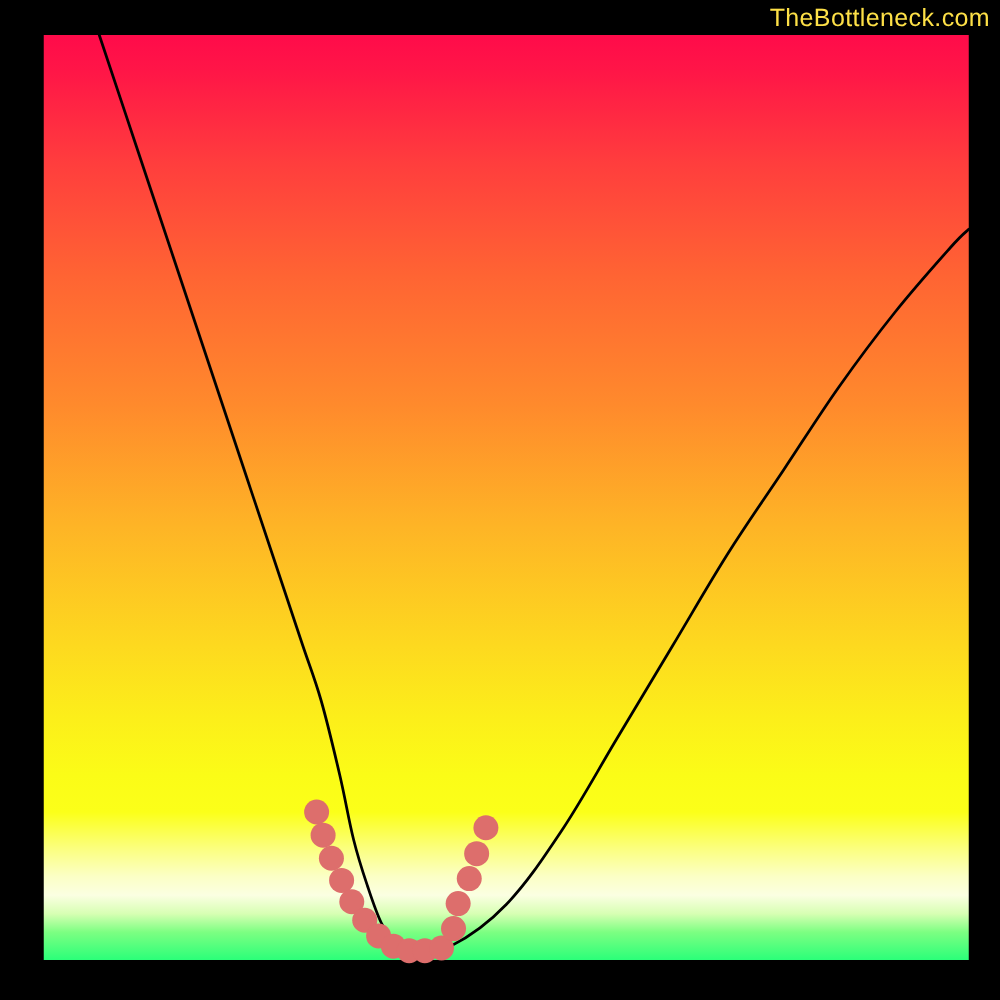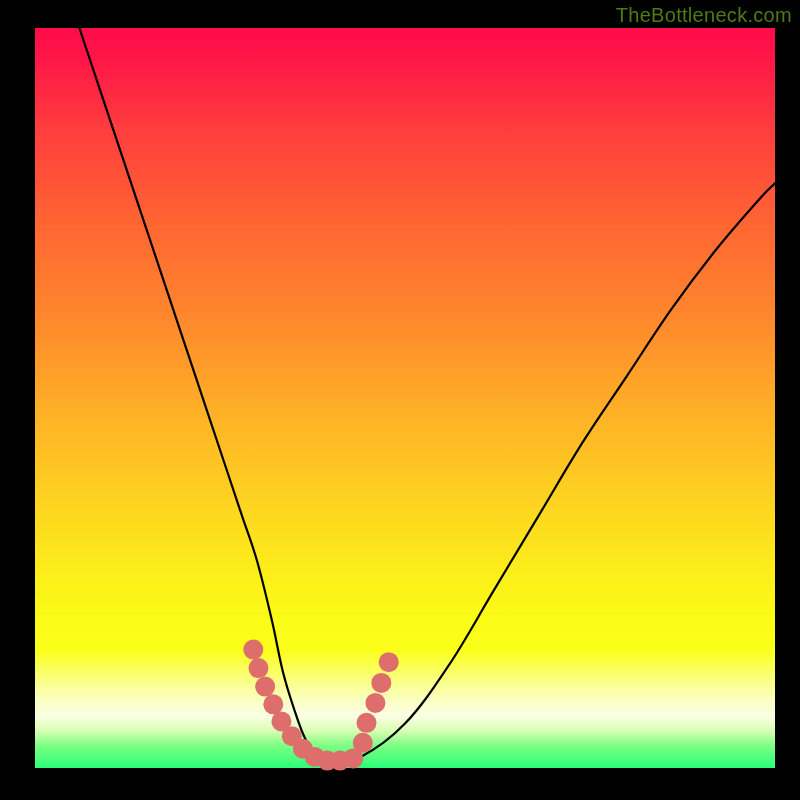--- a/index.html
+++ b/index.html
@@ -48,21 +48,21 @@
     left: 0;
     top: 0;
     width: 740px;
     height: 740px;
     overflow: visible;
   }
   .watermark {
     position: absolute;
     top: 4px;
     right: 8px;
-    color: #4d7c0f;
+    color: #fde047;
     font-size: 20px;
     letter-spacing: 0.3px;
     font-weight: 400;
   }
 </style>
 </head>
 <body>
 
 <div class="stage">
   <div class="plot-area">

